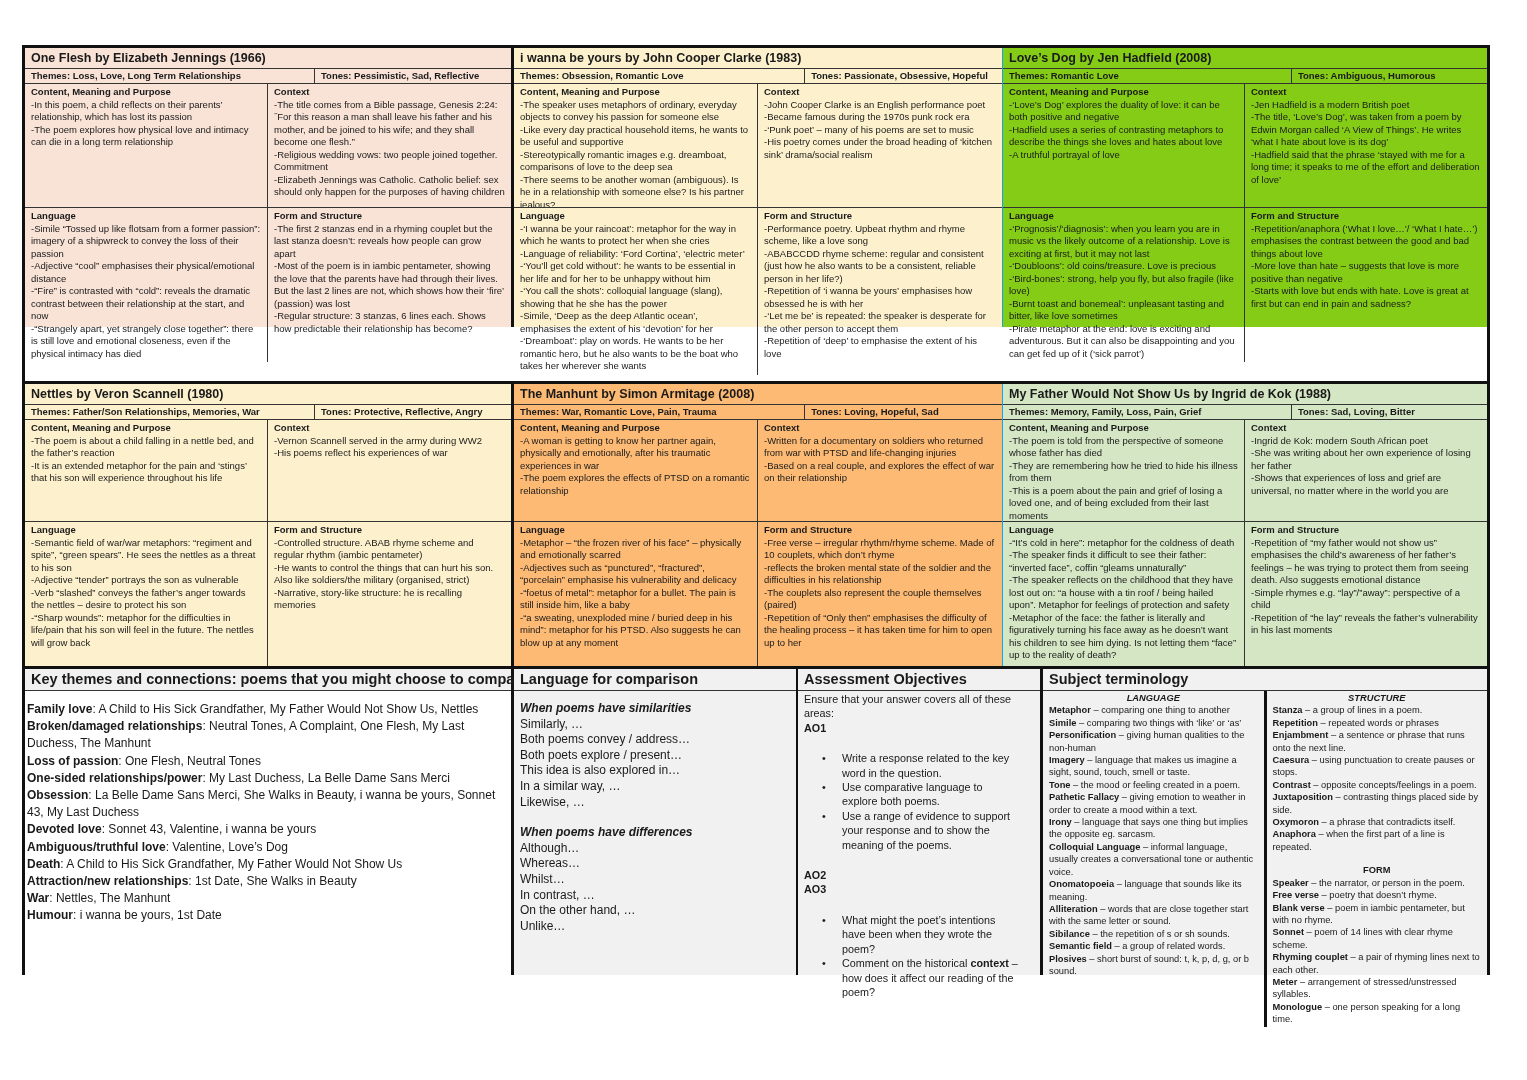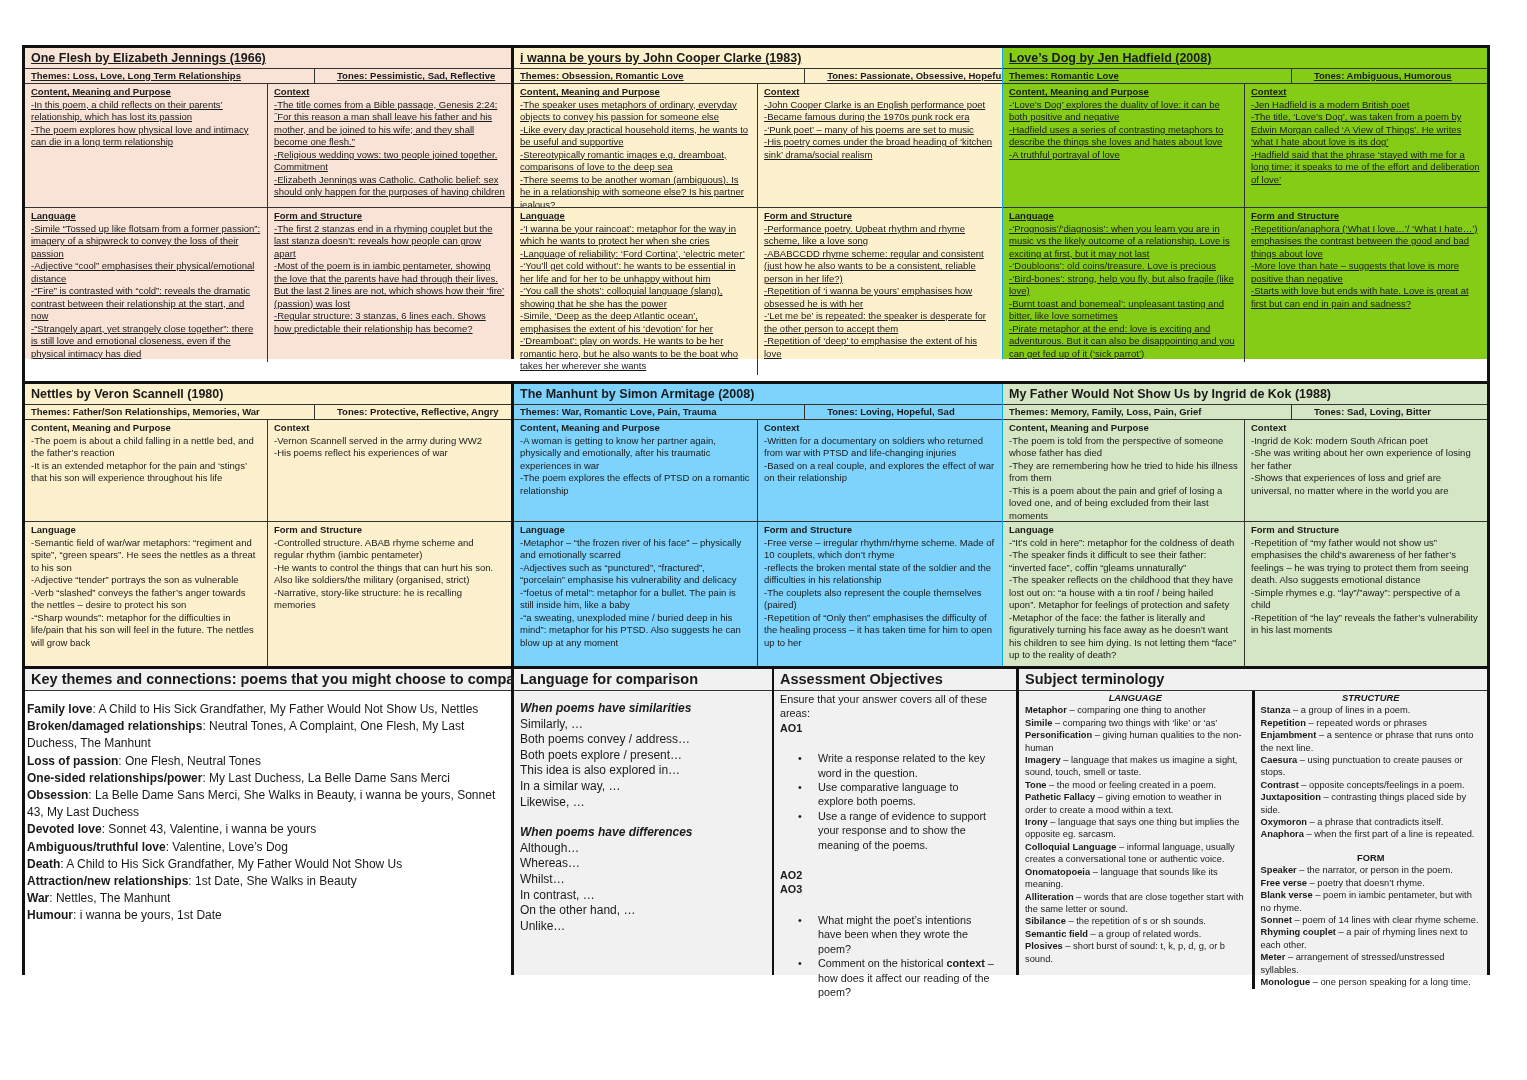--- a/index.html
+++ b/index.html
@@ -1,47 +1,47 @@
 <!DOCTYPE html>
 <html><head>
 <meta charset="utf-8">
 <style>
   html, body { margin:0; padding:0; background:#ffffff; }
   body { width:1527px; height:1080px; position:relative; overflow:hidden;
          font-family:"Liberation Sans", sans-serif; color:#1a1a1a; }
   .sheet { position:absolute; left:22px; top:45px; width:1468px; height:930px;
            border:3px solid #111; box-sizing:border-box; background:#fff; }
   .row { position:absolute; left:0; width:100%; display:flex; }
-  .row.r1 { top:0; height:311px;text-decoration:underline; }
+  .row.r1 { top:0; height:279px; }
   .row.r2 { top:333px; height:285px; border-top:3px solid #111; }
   .row.r3 { top:618px; height:306px; border-top:3px solid #111; }
   .poem { position:relative; box-sizing:border-box; height:100%; display:flex; flex-direction:column; }
   .poem.c1 { width:489px; border-right:3px solid #111; }
   .poem.c2 { width:489px; border-right:1px solid #0ea5e9; }
   .poem.c3 { flex:1; }
   .poem .title { font-weight:bold; font-size:12.5px; padding:2px 6px 1px; border-bottom:1px solid #333; height:17px; line-height:17px; white-space:nowrap; }
-  .poem .meta { display:flex; font-weight:bold; font-size:9.5px; border-bottom:1px solid #333; height:14px; line-height:14px;gap:16px; }
+  .poem .meta { display:flex; font-weight:bold; font-size:9.5px; border-bottom:1px solid #333; height:14px; line-height:14px; }
   .poem .meta .themes { flex:0 0 57%; padding:0 6px; border-right:1px solid #333; white-space:nowrap; overflow:hidden; }
   .poem .meta .tones { flex:1; padding:0 6px; white-space:nowrap; overflow:hidden; }
   .poem .grid { flex:1; display:grid; grid-template-columns:50% 50%; }
   .poem .cell { font-size:9.5px; line-height:12.5px; padding:2px 6px; box-sizing:border-box; overflow:hidden; }
   .poem .cell.left { border-right:1.5px solid #333; }
   .poem .cell.top { border-bottom:1.5px solid #333; }
   .poem .cell h4 { margin:0; font-size:9.5px; font-weight:bold; }
   .poem .cell p { margin:0; }
   .r1 .grid { grid-template-rows:124px 1fr; }
   .r2 .grid { grid-template-rows:102px 1fr; }
 
   .bottom-col { box-sizing:border-box; height:100%; display:flex; flex-direction:column; background:#f1f1f1; }
   .bottom-col .hdr { font-weight:bold; font-size:14.5px; padding:1px 6px; height:19px; line-height:19px; border-bottom:1.5px solid #333; white-space:nowrap; }
   .themes-col { width:489px; border-right:3px solid #111; background:#fff; }
   .themes-col .hdr { background:#f1f1f1; }
   .themes-col .body { padding:10px 2px; font-size:12px; line-height:17.2px; }
   .themes-col .body b { font-weight:bold; }
-  .comp-col { width:260px; border-right:2px solid #111; }
+  .comp-col { width:284px; border-right:2px solid #111; }
   .comp-col .body { padding:10px 6px; font-size:12px; line-height:15.6px; }
   .comp-col .body .sub { font-weight:bold; font-style:italic; }
   .comp-col .gap { height:15px; }
   .ao-col { width:245px; border-right:3px solid #111; }
   .ao-col .body { padding:1px 6px; font-size:10.8px; line-height:14.4px; }
   .ao-col .ao { font-weight:bold; }
   .ao-col ul { margin:16px; padding:0 0 0 22px; list-style:none; }
   .ao-col li { position:relative; }
   .ao-col li::before { content:"•"; position:absolute; left:-20px; }
   .term-col { flex:1; }
@@ -194,21 +194,21 @@
             <p>-“Sharp wounds”: metaphor for the difficulties in life/pain that his son will feel in the future. The nettles will grow back</p>
       </div>
       <div class="cell">
         <h4>Form and Structure</h4>
             <p>-Controlled structure. ABAB rhyme scheme and regular rhythm (iambic pentameter)</p>
             <p>-He wants to control the things that can hurt his son. Also like soldiers/the military (organised, strict)</p>
             <p>-Narrative, story-like structure: he is recalling memories</p>
       </div>
     </div>
       </div>
-    <div class="poem c2" style="background: #7dd3fc;">
+    <div class="poem c2" style="background: #fdba74;">
     <div class="title">The Manhunt by Simon Armitage (2008)</div>
     <div class="meta">
       <div class="themes">Themes: War, Romantic Love, Pain, Trauma</div>
       <div class="tones">Tones: Loving, Hopeful, Sad</div>
     </div>
     <div class="grid">
       <div class="cell left top">
         <h4>Content, Meaning and Purpose</h4>
             <p>-A woman is getting to know her partner again, physically and emotionally, after his traumatic experiences in war</p>
             <p>-The poem explores the effects of PTSD on a romantic relationship</p>

